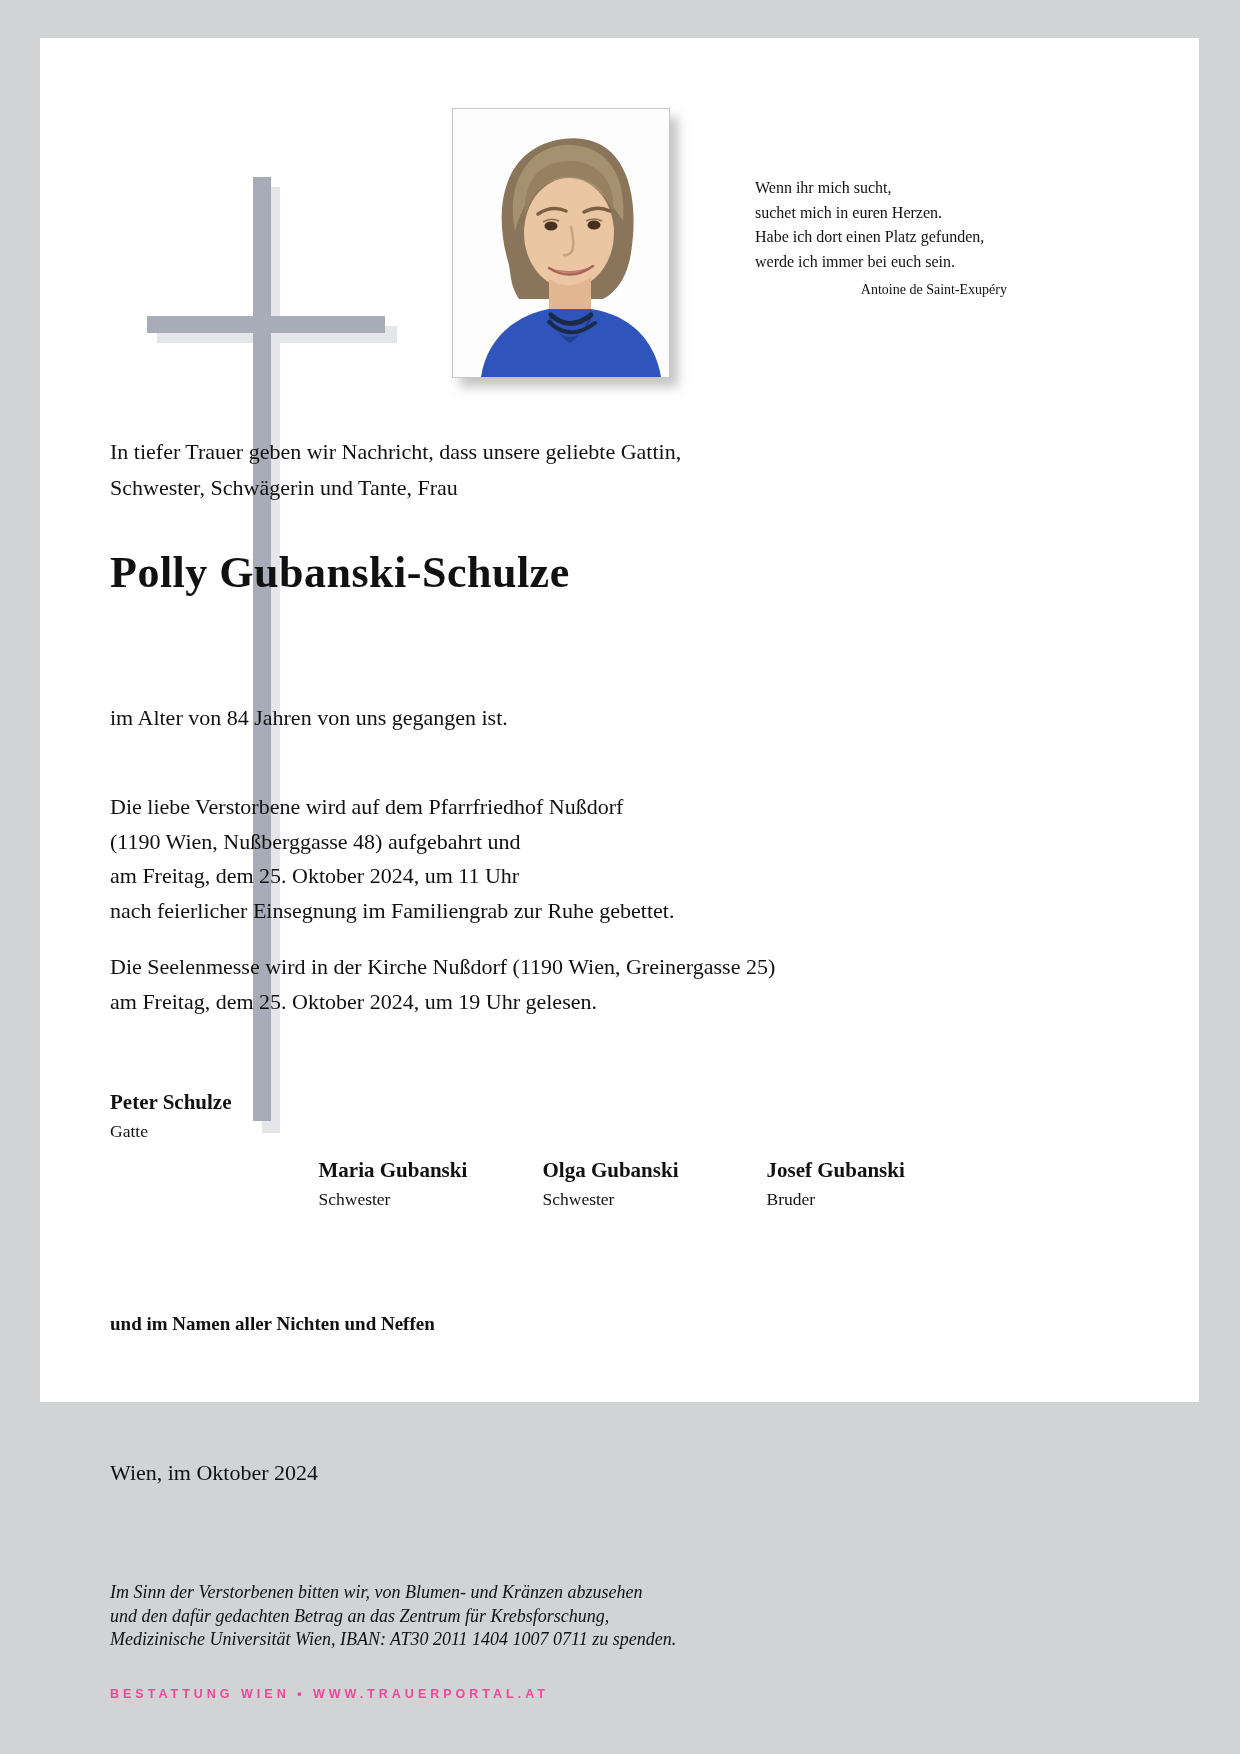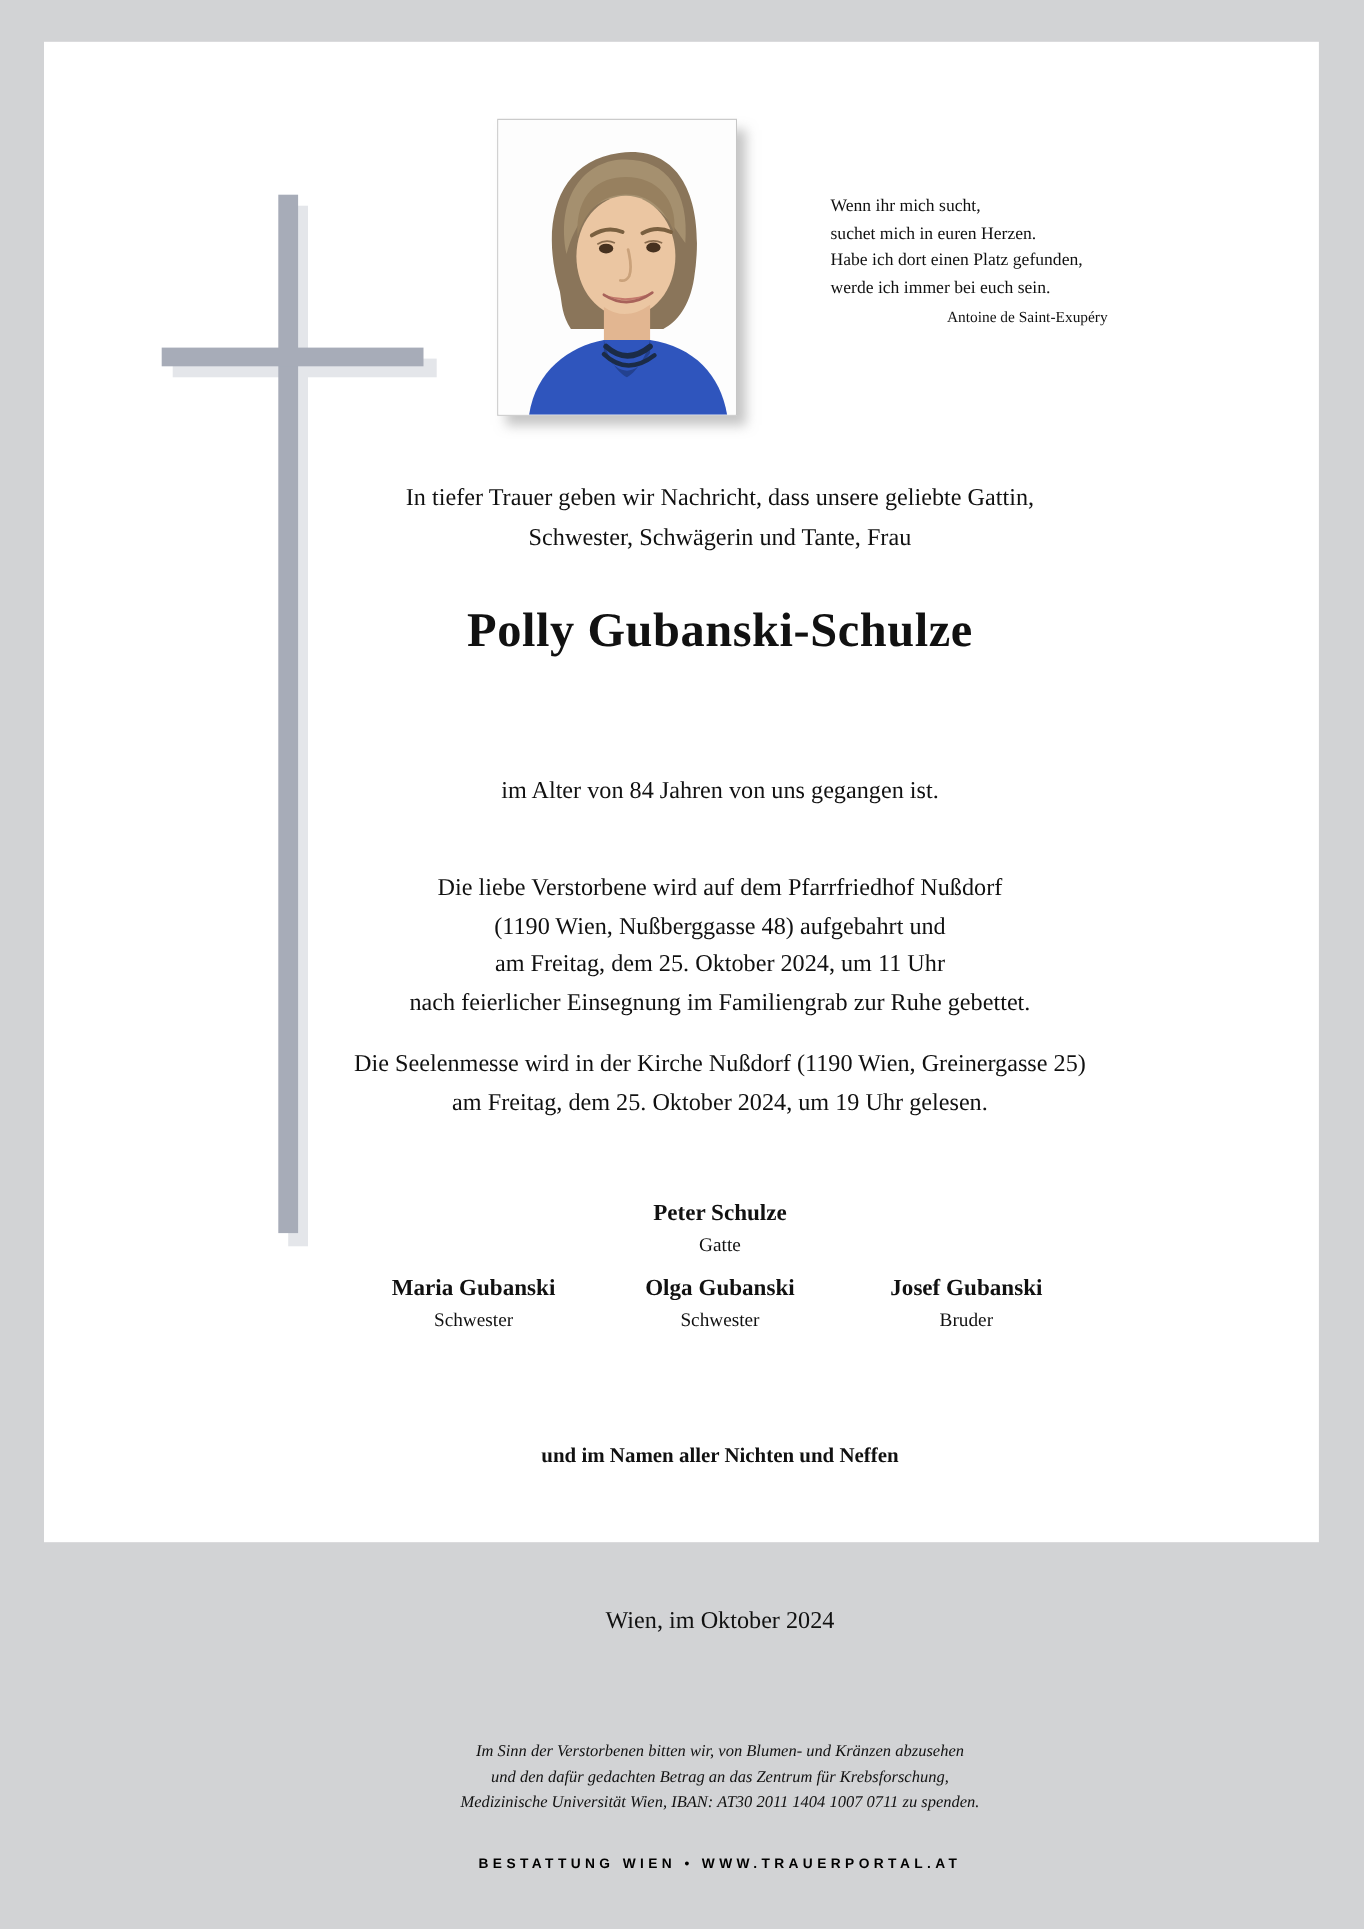--- a/index.html
+++ b/index.html
@@ -23,40 +23,40 @@
   .photo{
     position:absolute;left:412px;top:70px;width:216px;height:268px;
     background:#fdfdfd;border:1px solid #c6c6c6;
     box-shadow:8px 9px 10px rgba(140,140,140,0.5);
   }
   .photo svg{display:block;width:100%;height:100%;}
   
   .quote{position:absolute;left:715px;top:138px;width:252px;font-size:16px;line-height:24.5px;text-align:left;}
   .quote .attr{text-align:right;font-size:14px;margin-top:4px;}
   
-  .col{position:absolute;left:70px;width:1089px;text-align:center;}
+  .col{position:absolute;left:70px;width:1089px;}
   .intro{top:396px;font-size:22px;line-height:36px;}
   .name{top:503px;font-size:44px;font-weight:bold;line-height:64px;letter-spacing:0.5px;}
   .bodytext{font-size:22px;line-height:34.5px;}
   .p1{top:663px;}
   .p2{top:752px;}
   .p3{top:912px;}
   .m-primary{top:1048px;}
   .m-row{top:1116px;}
   .m-secondary{top:1186px;}
   .m-name{font-size:21px;font-weight:bold;line-height:32px;}
   .m-rel{font-size:17.5px;line-height:26px;font-family:Liberation Serif, serif;}
   .cells{display:flex;justify-content:center;}
   .cell{width:224px;}
   .closing{top:1272px;font-size:19px;font-weight:bold;line-height:28px;}
   .dateline{top:1418px;font-size:22px;line-height:34px;}
-  .donation{top:1543px;font-size:15px;line-height:23.5px;font-style:italic;}
+  .donation{top:1543px;font-size:18px;line-height:23.5px;font-style:italic;}
   .footer{
     top:1648px;font-family:"Liberation Sans",sans-serif;
-    font-size:12.5px;letter-spacing:4px;color:#000000;line-height:16px;font-weight:bold;
+    font-size:12.5px;letter-spacing:4px;color:#ec4899;line-height:16px;font-weight:bold;
   }
 </style>
 </head>
 <body>
 
 <div class="card">
 
   <div>
     <div class="cross-part cv-sh"></div>
     <div class="cross-part ch-sh"></div>

